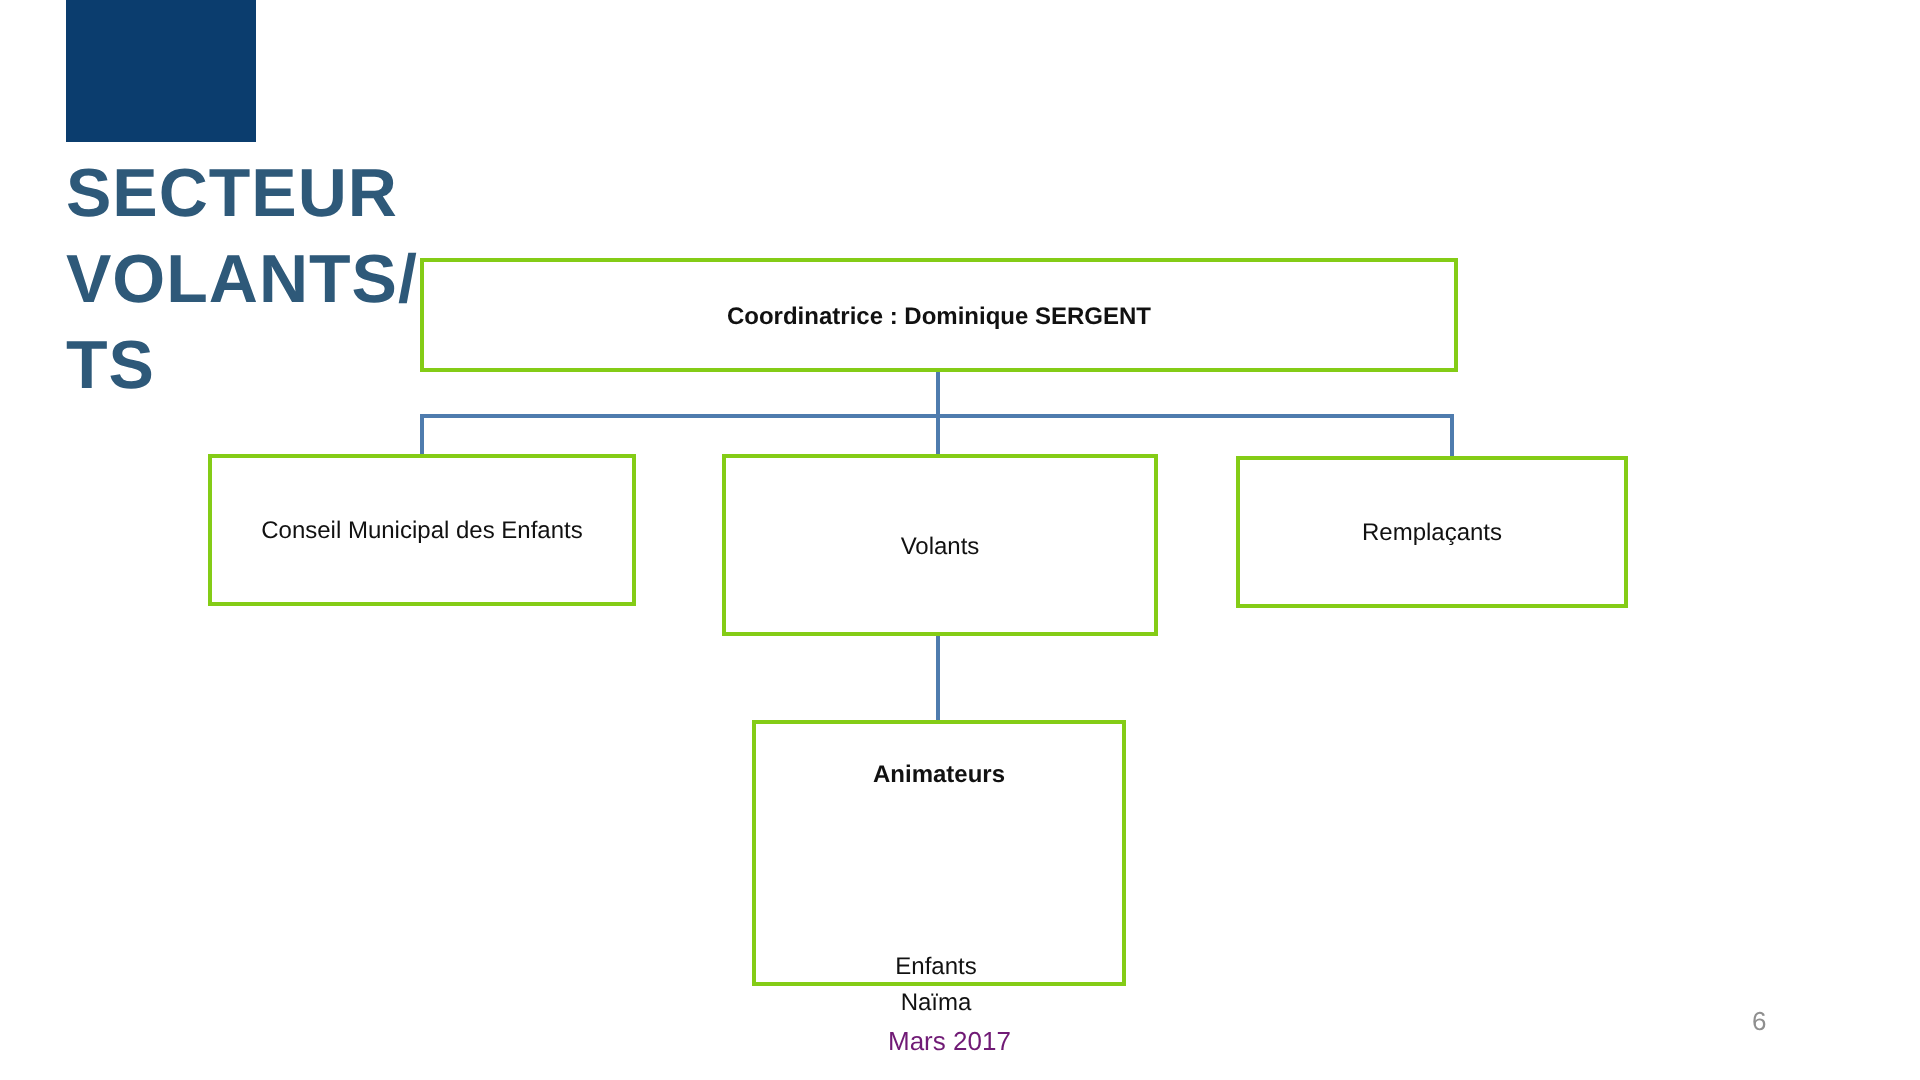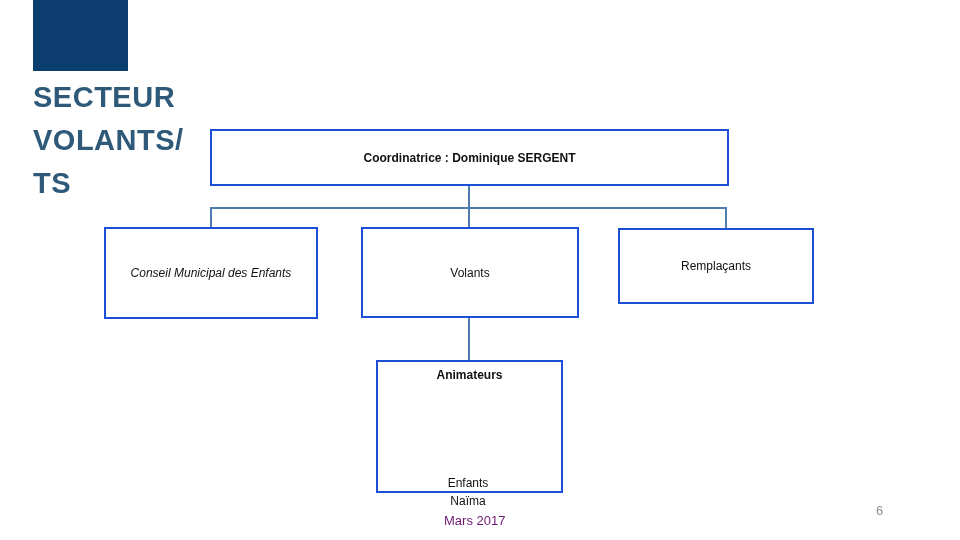--- a/index.html
+++ b/index.html
@@ -22,54 +22,54 @@
     background: #0b3d6e;
     z-index: 1;
   }
 
   
   .slide-title {
     position: absolute;
     left: 33px; top: 76px;
     z-index: 2;
     color: #2e5979;
-    font-size: 29px;
+    font-size: 34px;
     font-weight: 700;
     letter-spacing: 0.5px;
     line-height: 43px;
     white-space: nowrap;
   }
 
   
   .org-box {
     position: absolute;
     background: #ffffff;
-    border: 2px solid #1d4ed8;
+    border: 2px solid #84cc16;
     display: flex;
     align-items: center;
     justify-content: center;
     text-align: center;
     font-size: 12px;
     color: #111111;
     z-index: 5;
   }
   .box-coordinator {
     left: 210px; top: 129px;
     width: 519px; height: 57px;
     font-weight: 600;
     font-size: 12px;
   }
-  .box-conseil     { left: 104px; top: 227px; width: 214px; height: 92px; font-style: italic; }
+  .box-conseil     { left: 104px; top: 227px; width: 214px; height: 76px; }
   .box-volants     { left: 361px; top: 227px; width: 218px; height: 91px; }
   .box-remplacants { left: 618px; top: 228px; width: 196px; height: 76px; }
   .box-animateurs {
     left: 376px; top: 360px;
     width: 187px; height: 133px;
     align-items: flex-start;
-    padding-top: 6px;
+    padding-top: 18px;
     font-weight: 600;
   }
 
   
   .connector {
     position: absolute;
     background: #4f7cae;
     z-index: 4;
   }
   .c-stub-top      { left: 468px; top: 186px; width: 2px;   height: 22px; }

